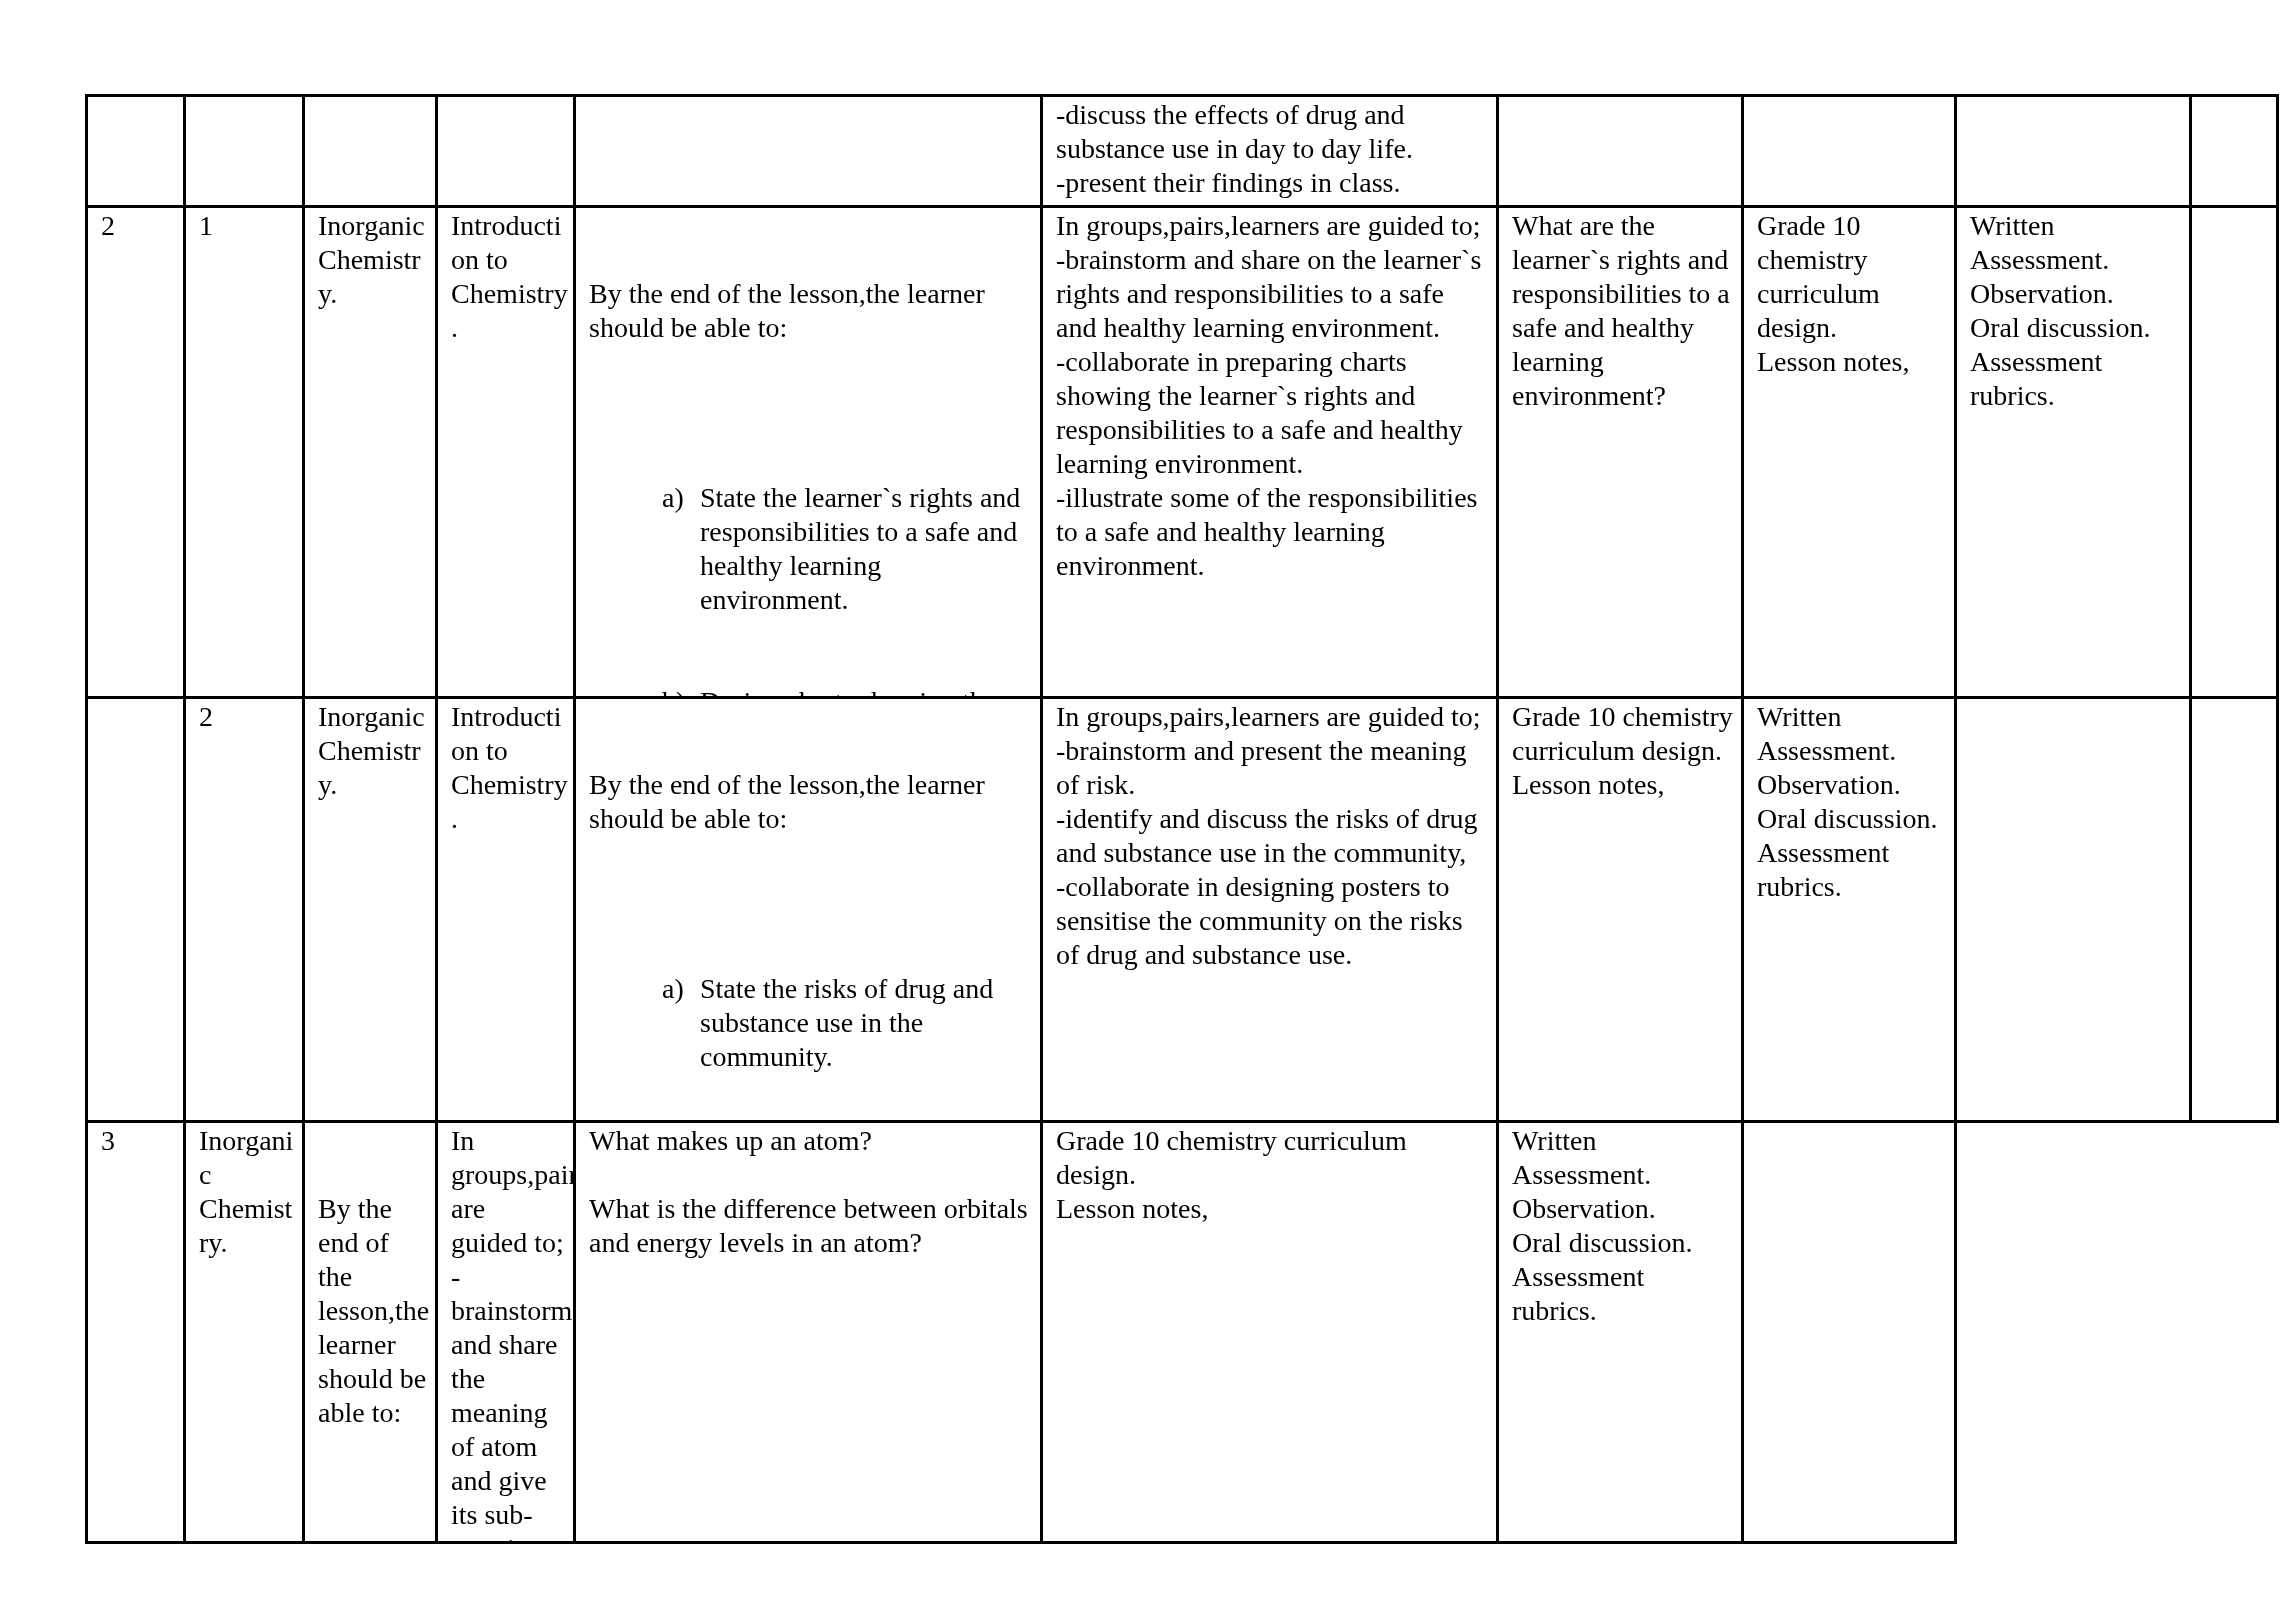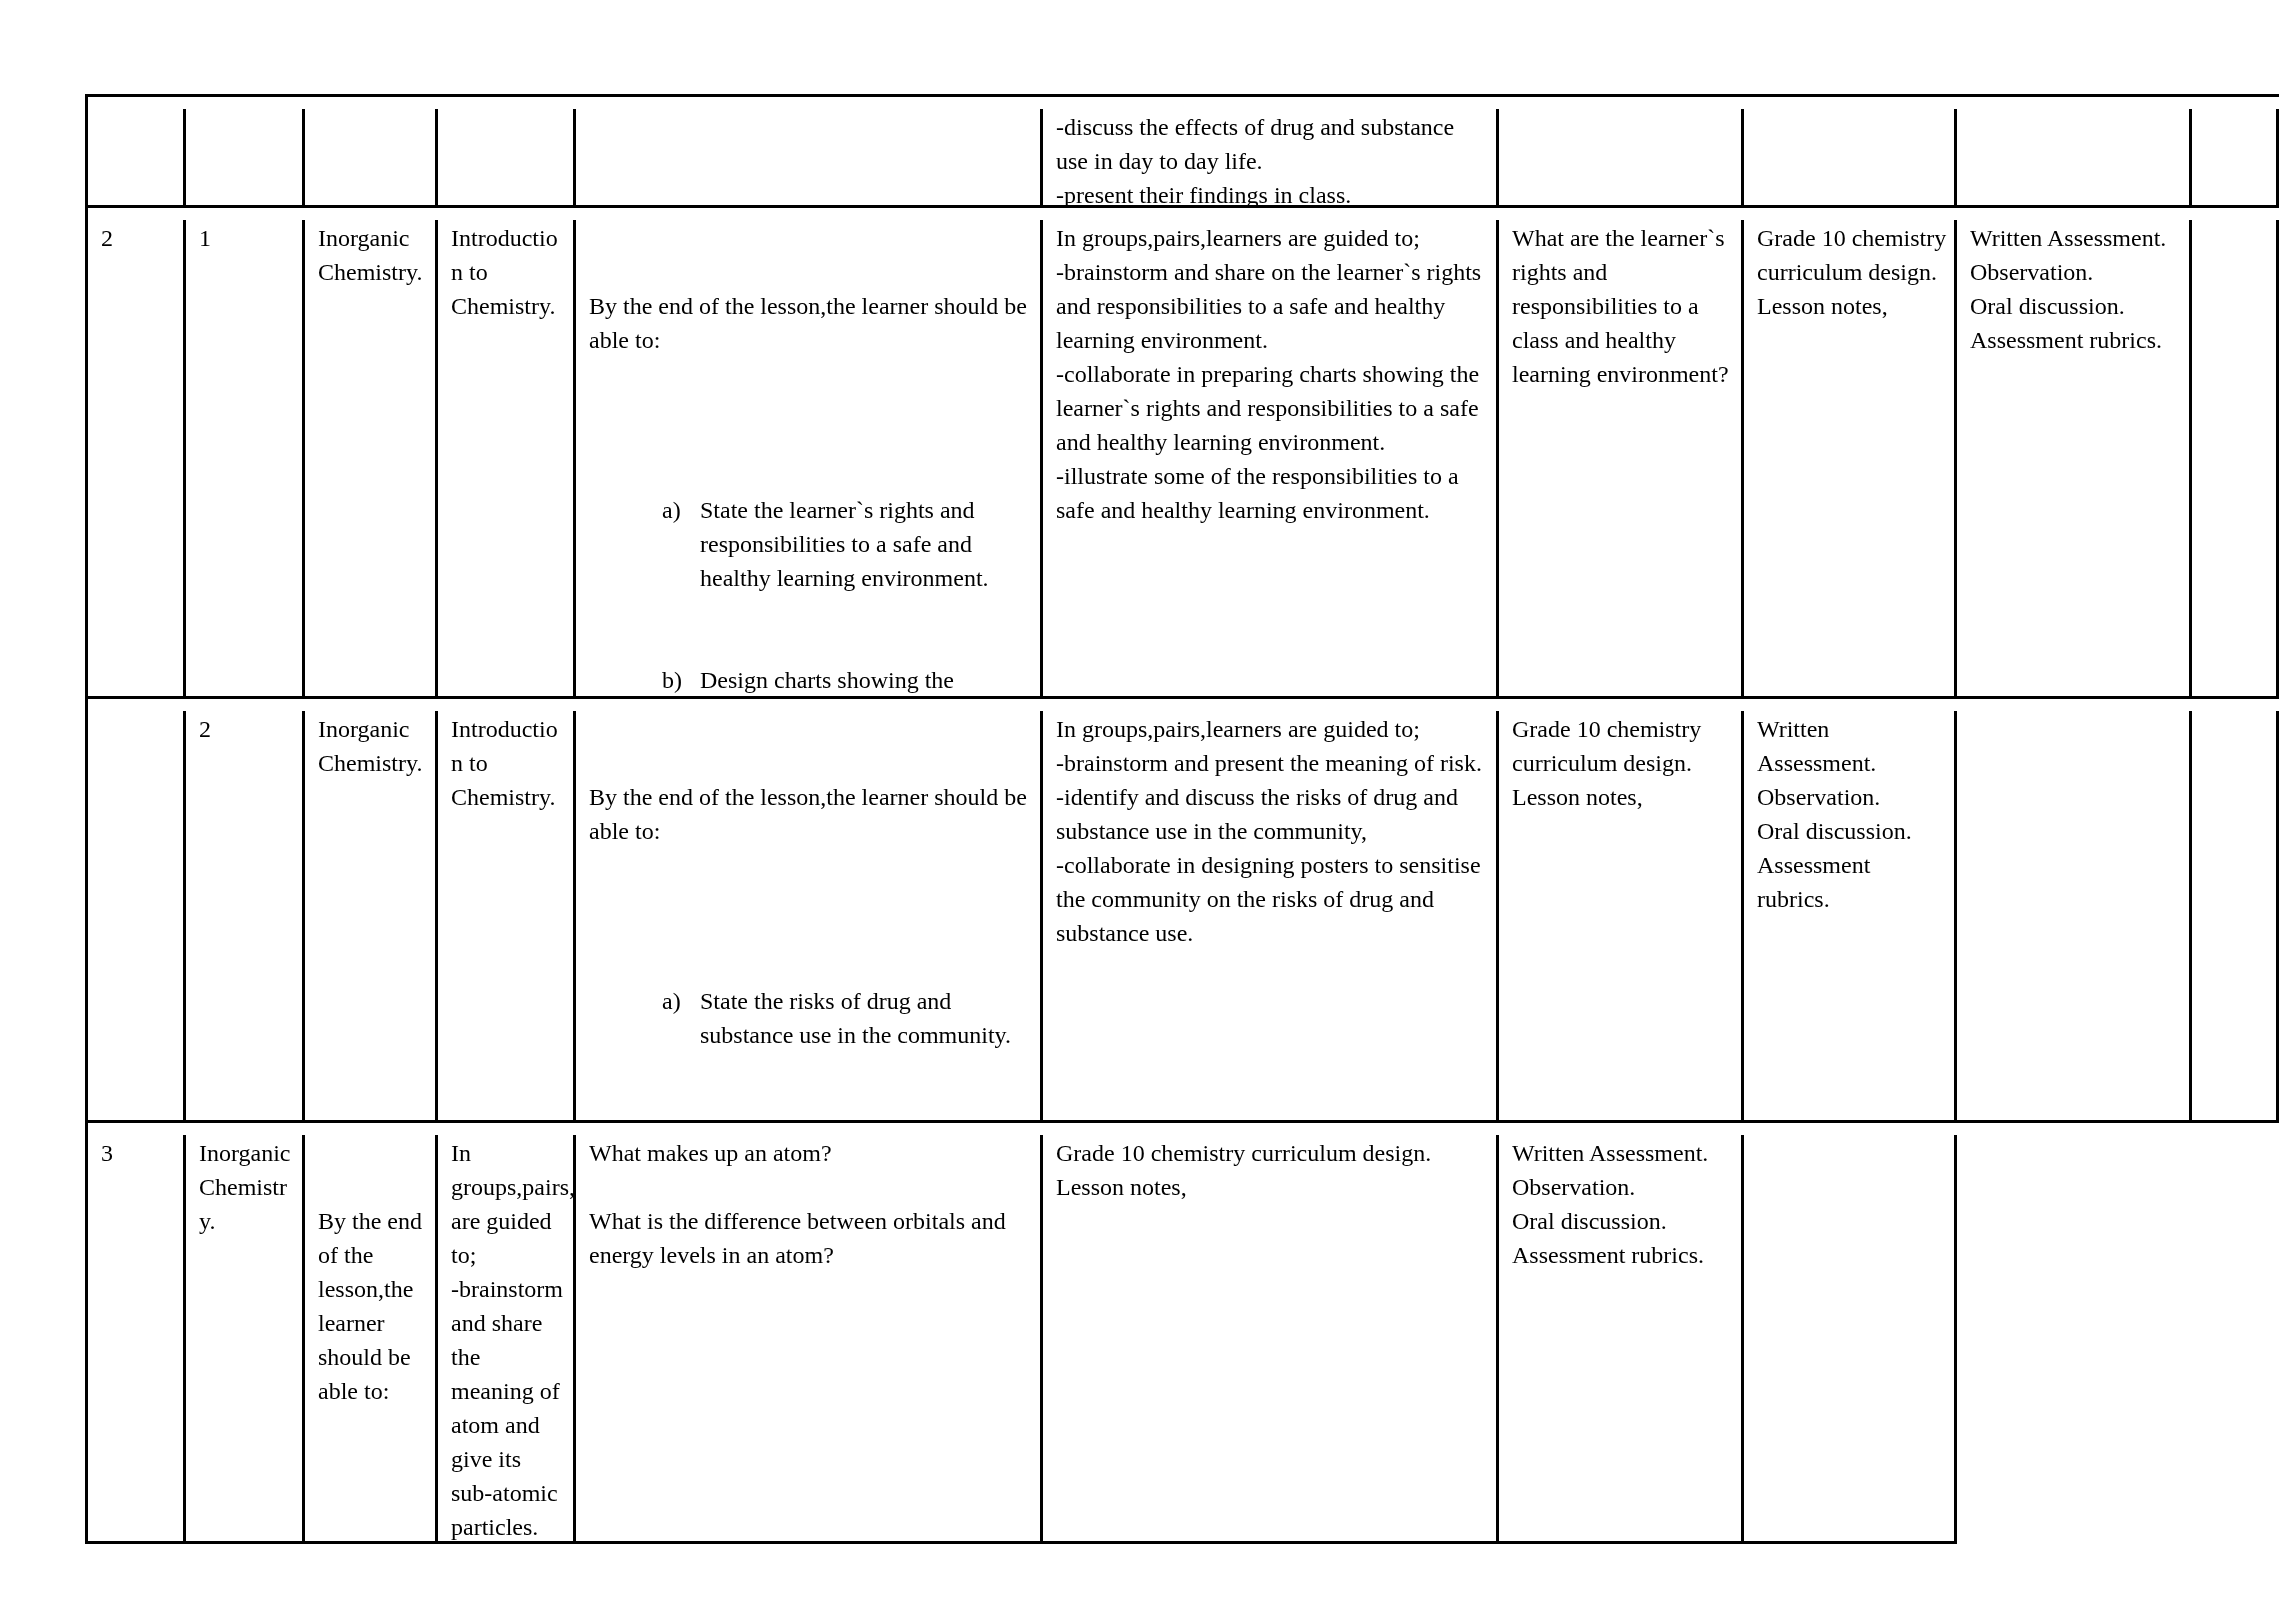--- a/index.html
+++ b/index.html
@@ -27,25 +27,24 @@
     grid-template-rows: 111px 491px 424px 421px;
     border-top: 3.3px solid #000000;
     border-left: 3.3px solid #000000;
   }
   .cell {
     box-sizing: border-box;
     border-right: 3.3px solid #000000;
     border-bottom: 3.3px solid #000000;
     overflow: hidden;
     padding: 1.3px 5.2px 1.3px 13px;
-    font-size: 24px;
+    font-size: 28px;
     line-height: 34px;
     white-space: pre-wrap;
     vertical-align: top;
-    margin-top: 12px;
   }
   .c-narrow {
     overflow-wrap: break-word;
     word-break: break-word;
     padding-right: 4px;
   }
   .outcomes-intro {
     white-space: pre-wrap;
   }
   ol.outcomes-list {
@@ -94,21 +93,21 @@
       <ol class="outcomes-list">
         <li>State the learner`s rights and responsibilities to a safe and healthy learning environment.</li>
         <li>Design charts showing the learner`s rights and responsibilities to a safe and healthy learning environment</li>
         
       </ol>
     </div>
     <div class="cell">In groups,pairs,learners are guided to;
 -brainstorm and share on the learner`s rights and responsibilities to a safe and healthy learning environment.
 -collaborate in preparing charts showing the learner`s rights and responsibilities to a safe and healthy learning environment.
 -illustrate some of the responsibilities to a safe and healthy learning environment.</div>
-    <div class="cell">What are the learner`s rights and responsibilities to a class and healthy learning environment?</div>
+    <div class="cell">What are the learner`s rights and responsibilities to a safe and healthy learning environment?</div>
     <div class="cell">Grade 10 chemistry curriculum design.
 Lesson notes,</div>
     <div class="cell">Written Assessment.
 Observation.
 Oral discussion.
 Assessment rubrics.</div>
     <div class="cell"></div>
 
     <div class="cell"></div>
     <div class="cell">2</div>

